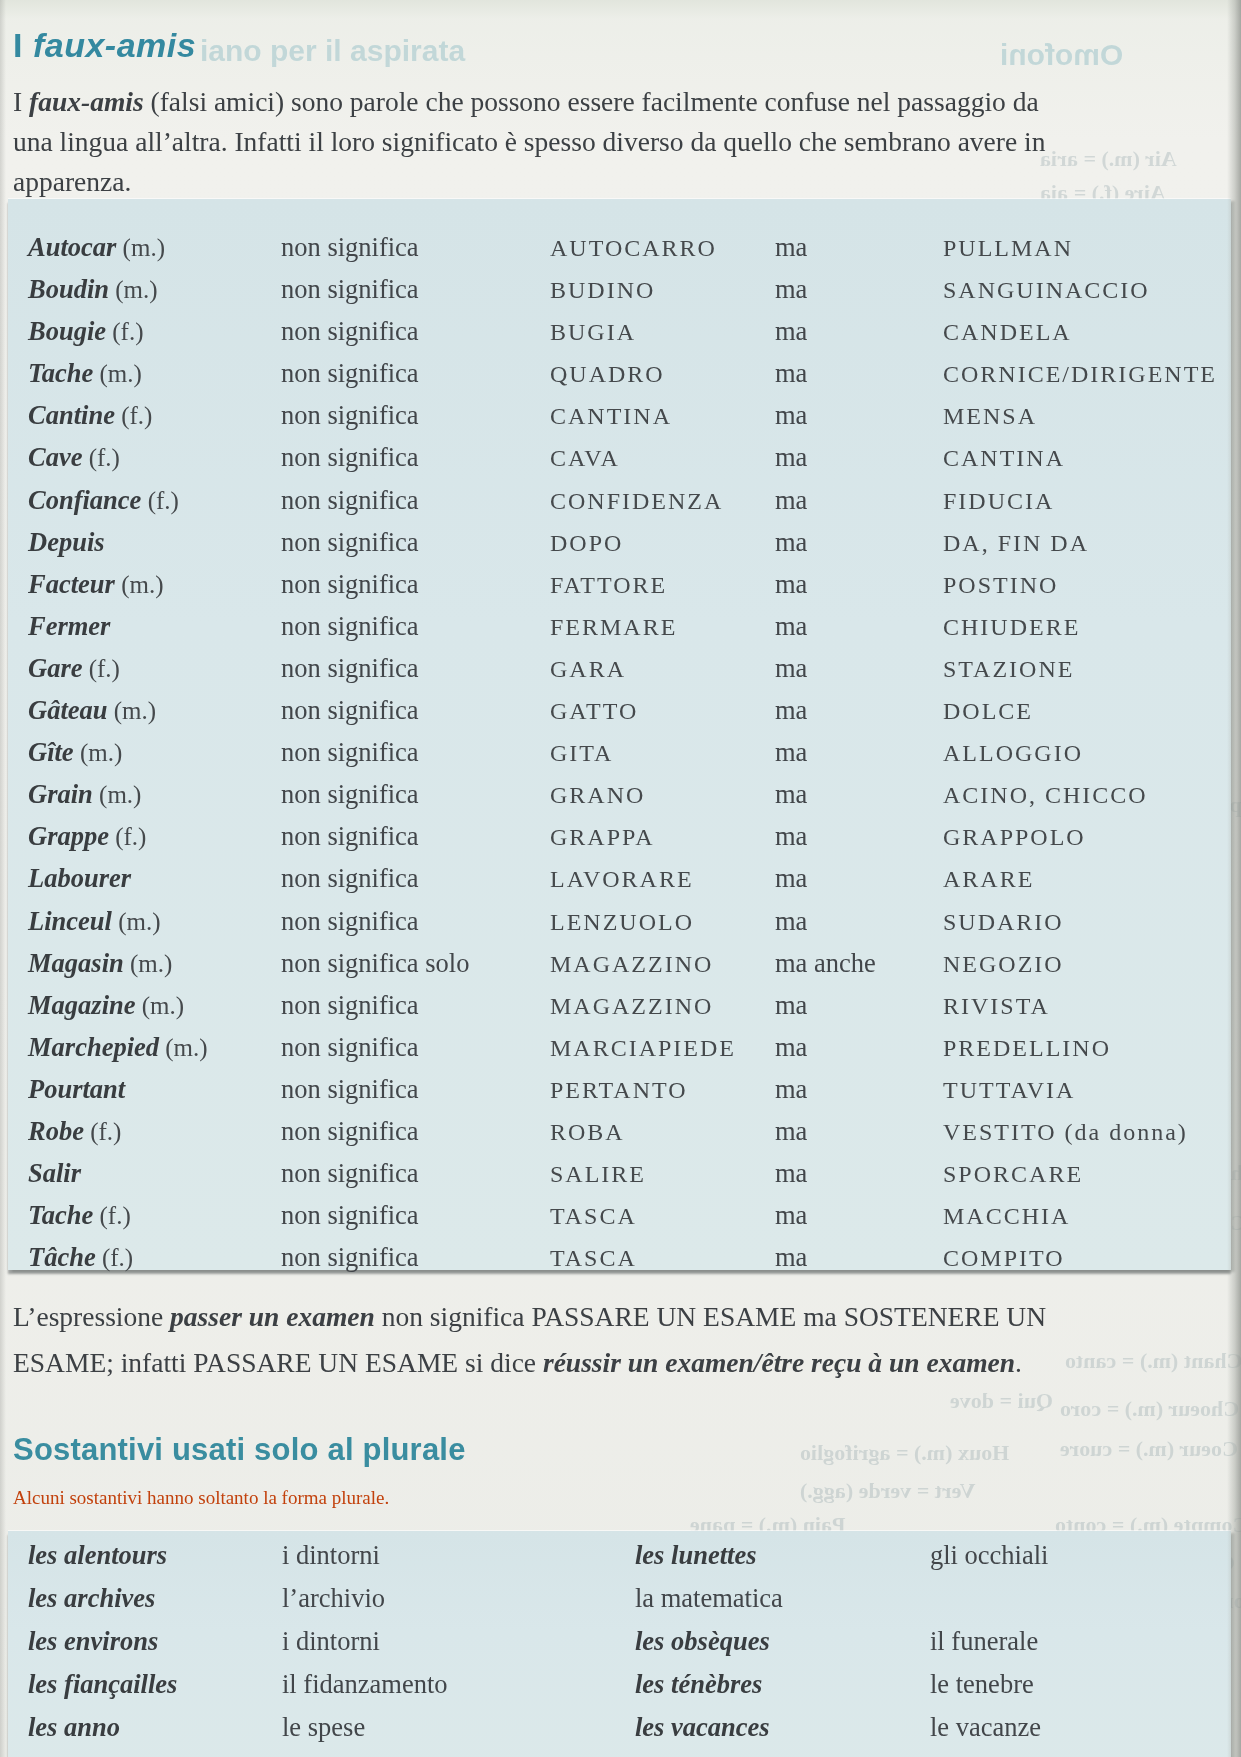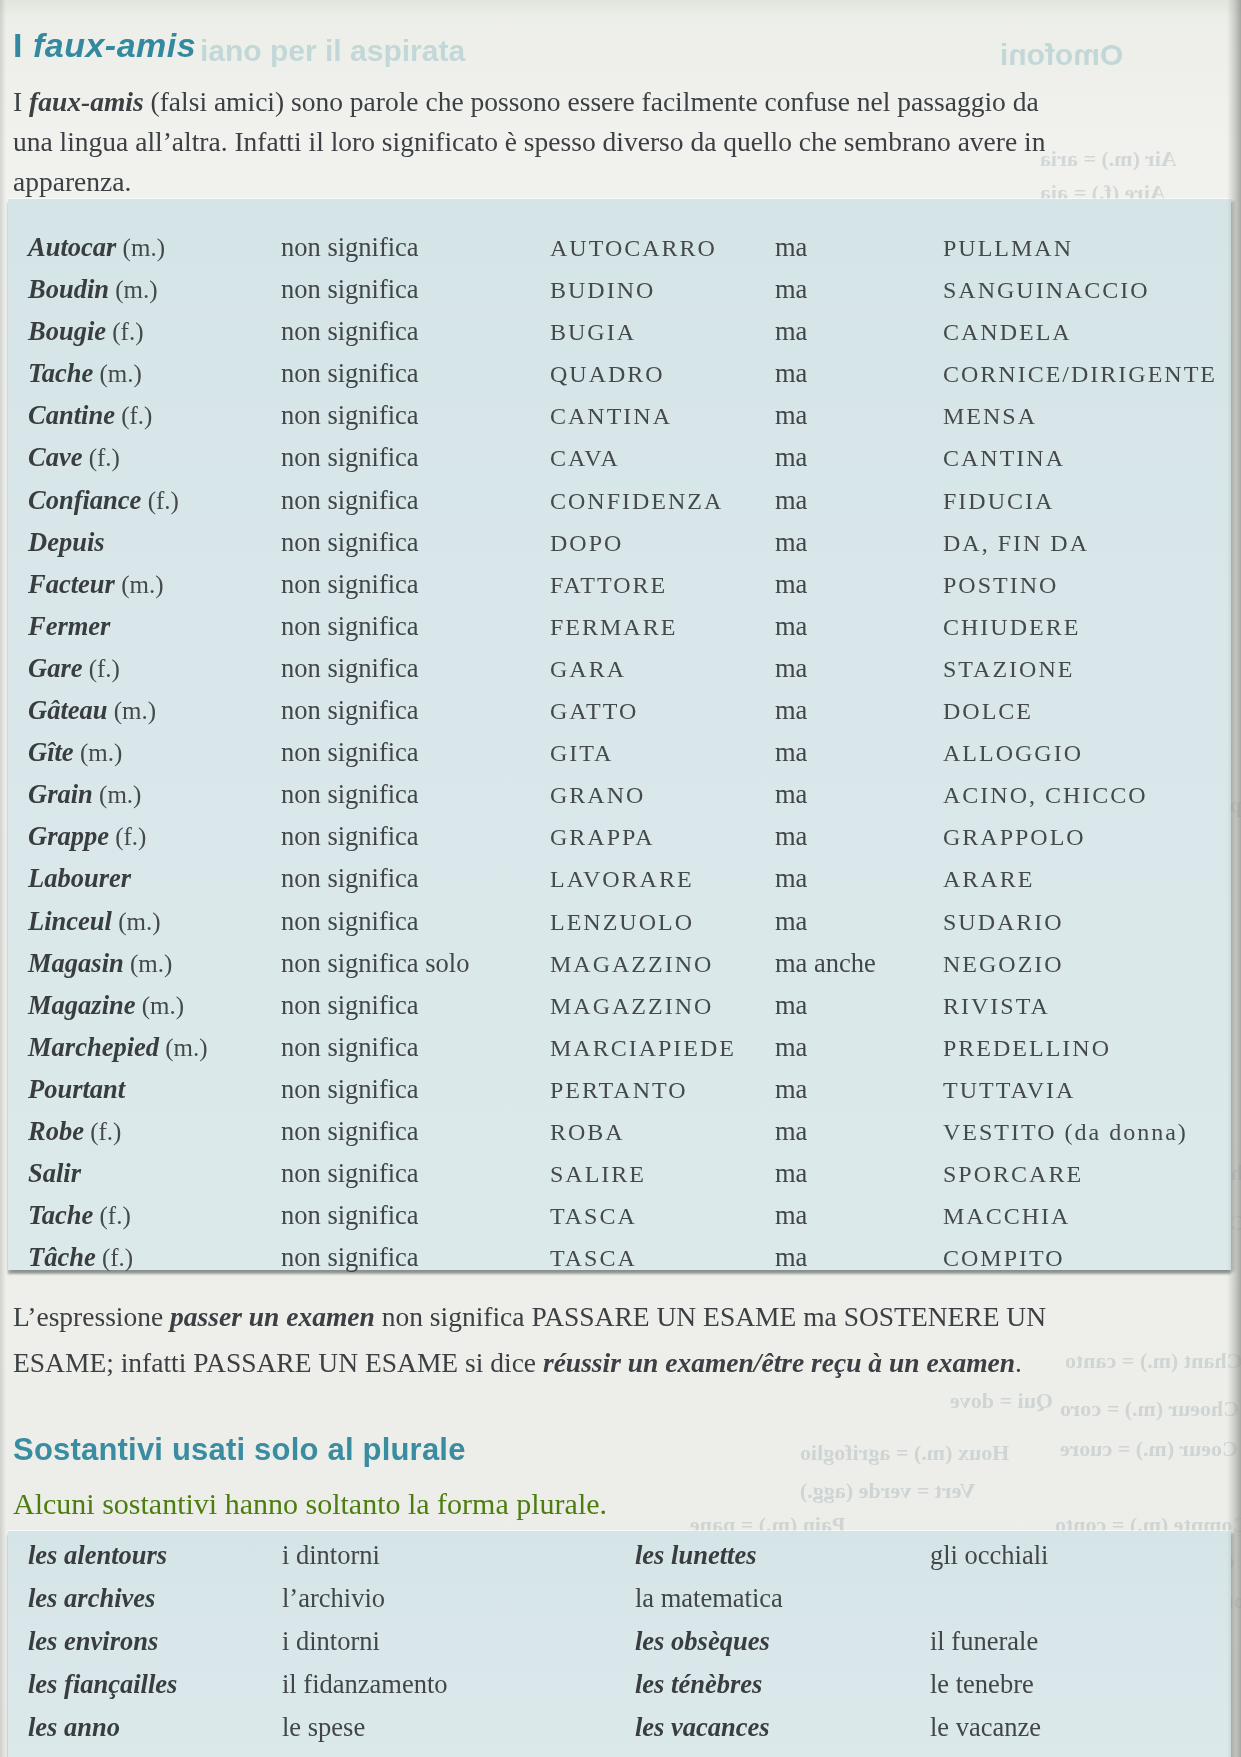--- a/index.html
+++ b/index.html
@@ -24,21 +24,21 @@
   .h1 .prefix{font-style:normal;margin-right:10px;}
   .h1 .title{font-style:italic;}
   .h2{position:absolute;left:13px;top:1432px;
     font-family:"Liberation Sans",sans-serif;font-weight:bold;font-size:31px;
     color:#3a8da0;letter-spacing:.2px;white-space:nowrap;}
 
   
   .para{position:absolute;left:13px;font-size:27.5px;line-height:40px;color:#3c4044;}
   .intro{top:82px;width:1210px;}
   .note{top:1294px;width:1220px;line-height:46px;}
-  .sent2{position:absolute;left:13px;top:1487px;font-size:30px;color:#4d7c0f;}
+  .sent2{position:absolute;left:13px;top:1487px;font-size:19px;color:#c2410c;}
   .bi{font-weight:bold;font-style:italic;}
 
   
   .blue-table{position:absolute;left:8px;width:1223px;
     background:linear-gradient(180deg,#d5e4e7 0%,#d9e7ea 40%,#dce9ea 100%);
     box-shadow:0 4px 2px rgba(95,100,100,.55),4px 2px 2px rgba(125,130,127,.45),0 -1px 0 rgba(255,255,255,.6);}
   .table1{top:199px;height:1071px;box-sizing:border-box;}
   .table2{top:1531px;height:254px;padding-top:9px;box-sizing:border-box;}
 
   .t1-row{display:grid;grid-template-columns:253px 269px 225px 168px auto;

